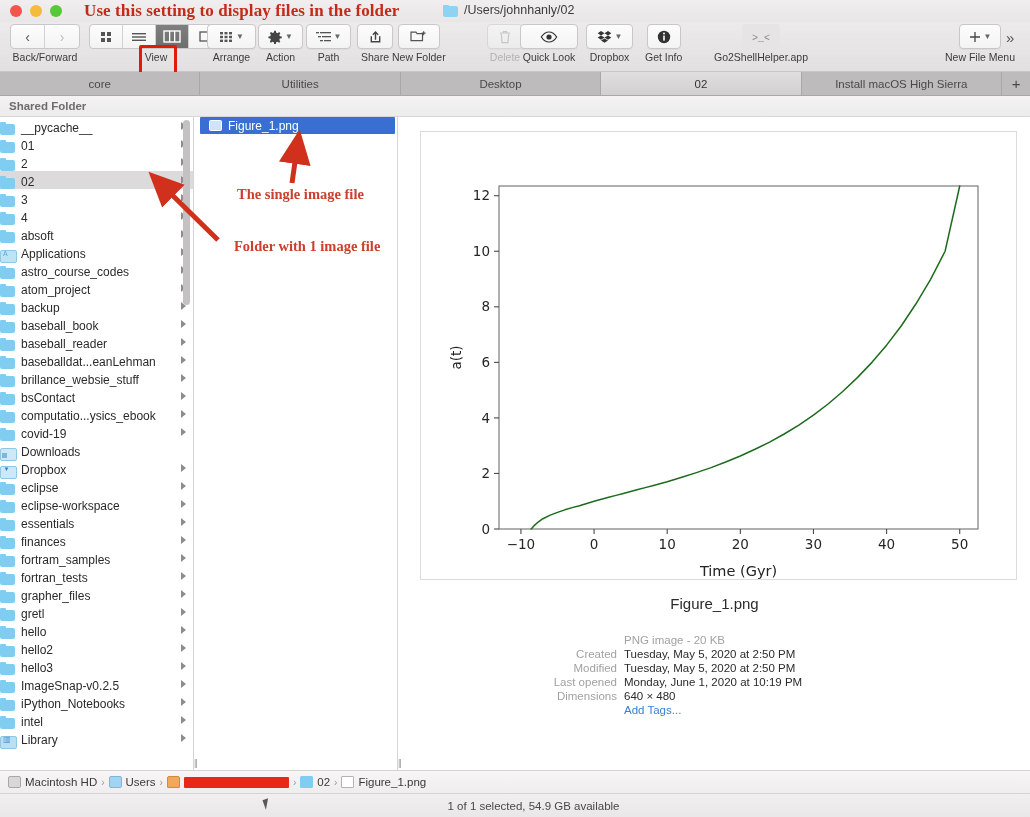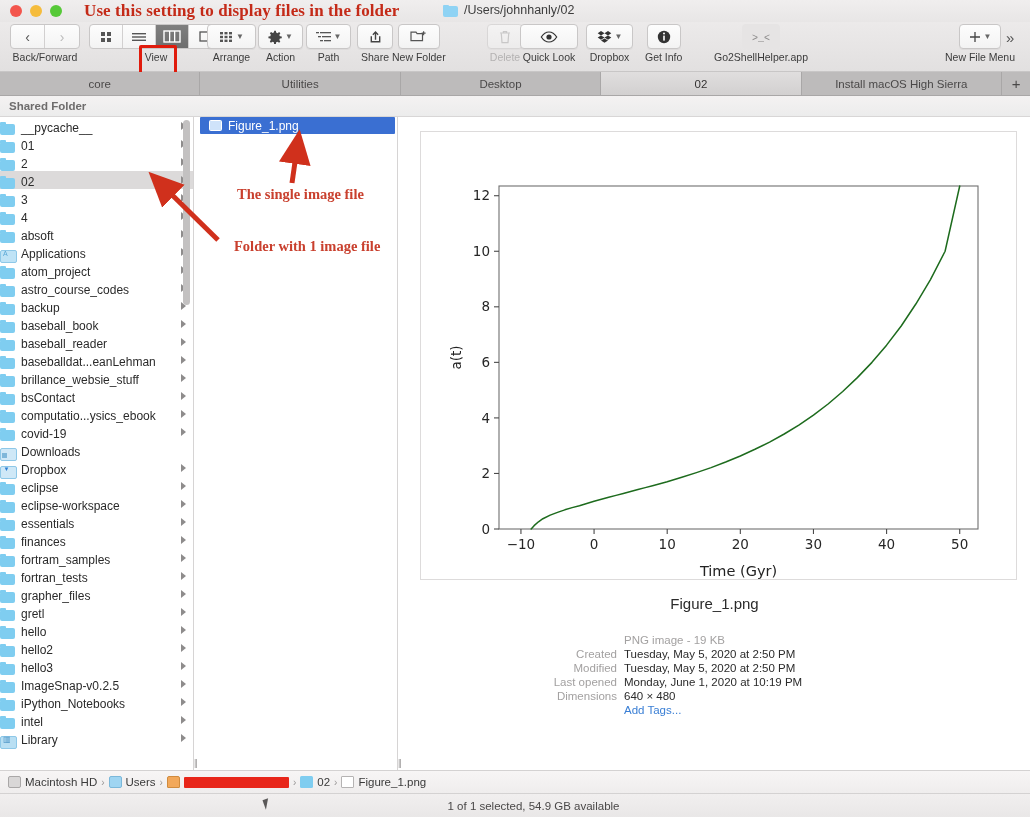--- a/index.html
+++ b/index.html
@@ -460,26 +460,26 @@
           <span class="nm">absoft</span>
           <span class="arr"></span>
         </div>
         <div class="row">
           <span class="ico apps"></span>
           <span class="nm">Applications</span>
           <span class="arr"></span>
         </div>
         <div class="row">
           <span class="ico folder"></span>
+          <span class="nm">astro_course_codes</span>
+          <span class="arr"></span>
+        </div>
+        <div class="row">
+          <span class="ico folder"></span>
           <span class="nm">atom_project</span>
-          <span class="arr"></span>
-        </div>
-        <div class="row">
-          <span class="ico folder"></span>
-          <span class="nm">astro_course_codes</span>
           <span class="arr"></span>
         </div>
         <div class="row">
           <span class="ico folder"></span>
           <span class="nm">backup</span>
           <span class="arr"></span>
         </div>
         <div class="row">
           <span class="ico folder"></span>
           <span class="nm">baseball_book</span>
@@ -645,21 +645,21 @@
             <text x="0" y="0" text-anchor="middle" font-family="DejaVu Sans, sans-serif" font-size="13.5" fill="#222" transform="translate(40,225.5) rotate(-90)">a(t)</text>
             <polyline points="110.17709923664123,397 113.10229007633589,393.6672064777328 117.49007633587786,389.77894736842103 121.87786259541986,386.7238866396761 129.1908396946565,383.11336032388664 136.50381679389312,380.33603238866397 143.81679389312978,377.83643724696356 151.12977099236642,375.6145748987854 158.44274809160305,373.6704453441296 165.7557251908397,371.4485829959514 173.06870229007632,369.2267206477733 180.38167938931298,367.2825910931174 187.6946564885496,365.33846153846156 195.00763358778624,363.39433198380567 202.3206106870229,361.4502024291498 209.63358778625954,359.50607287449395 216.94656488549617,357.56194331983806 224.25954198473283,355.6178137651822 231.57251908396947,353.6736842105263 238.8854961832061,351.72955465587046 246.19847328244273,349.78542510121457 260.82442748091603,345.3417004048583 275.45038167938935,340.62024291497977 290.07633587786256,335.62105263157895 304.7022900763359,330.0663967611336 319.3282442748091,323.95627530364374 333.9541984732824,317.2906882591093 348.58015267175574,310.0696356275304 363.206106870229,302.0153846153846 377.83206106870233,293.127935222672 392.45801526717554,283.12955465587044 407.08396946564886,272.02024291497975 421.70992366412213,259.52226720647775 436.33587786259545,245.63562753036436 450.96183206106866,230.36032388663966 465.587786259542,213.1408906882591 480.21374045801525,193.97732793522266 494.8396946564886,172.03643724696357 509.4656488549618,147.59595141700404 524.0916030534352,119.26720647773283 538.7175572519084,54" fill="none" stroke="#1d6b1d" stroke-width="1.5" stroke-linejoin="round" stroke-linecap="round"></polyline>
           </svg>
       </div>
 
       <div class="pv-title">Figure_1.png</div>
 
       <div class="meta">
         <div class="mrow kind">
           <div class="mkey"></div>
-          <div class="mval">PNG image - 19 KB</div>
+          <div class="mval">PNG image - 20 KB</div>
         </div>
         <div class="mrow">
           <div class="mkey">Created</div>
           <div class="mval">Tuesday, May 5, 2020 at 2:50 PM</div>
         </div>
         <div class="mrow">
           <div class="mkey">Modified</div>
           <div class="mval">Tuesday, May 5, 2020 at 2:50 PM</div>
         </div>
         <div class="mrow">

